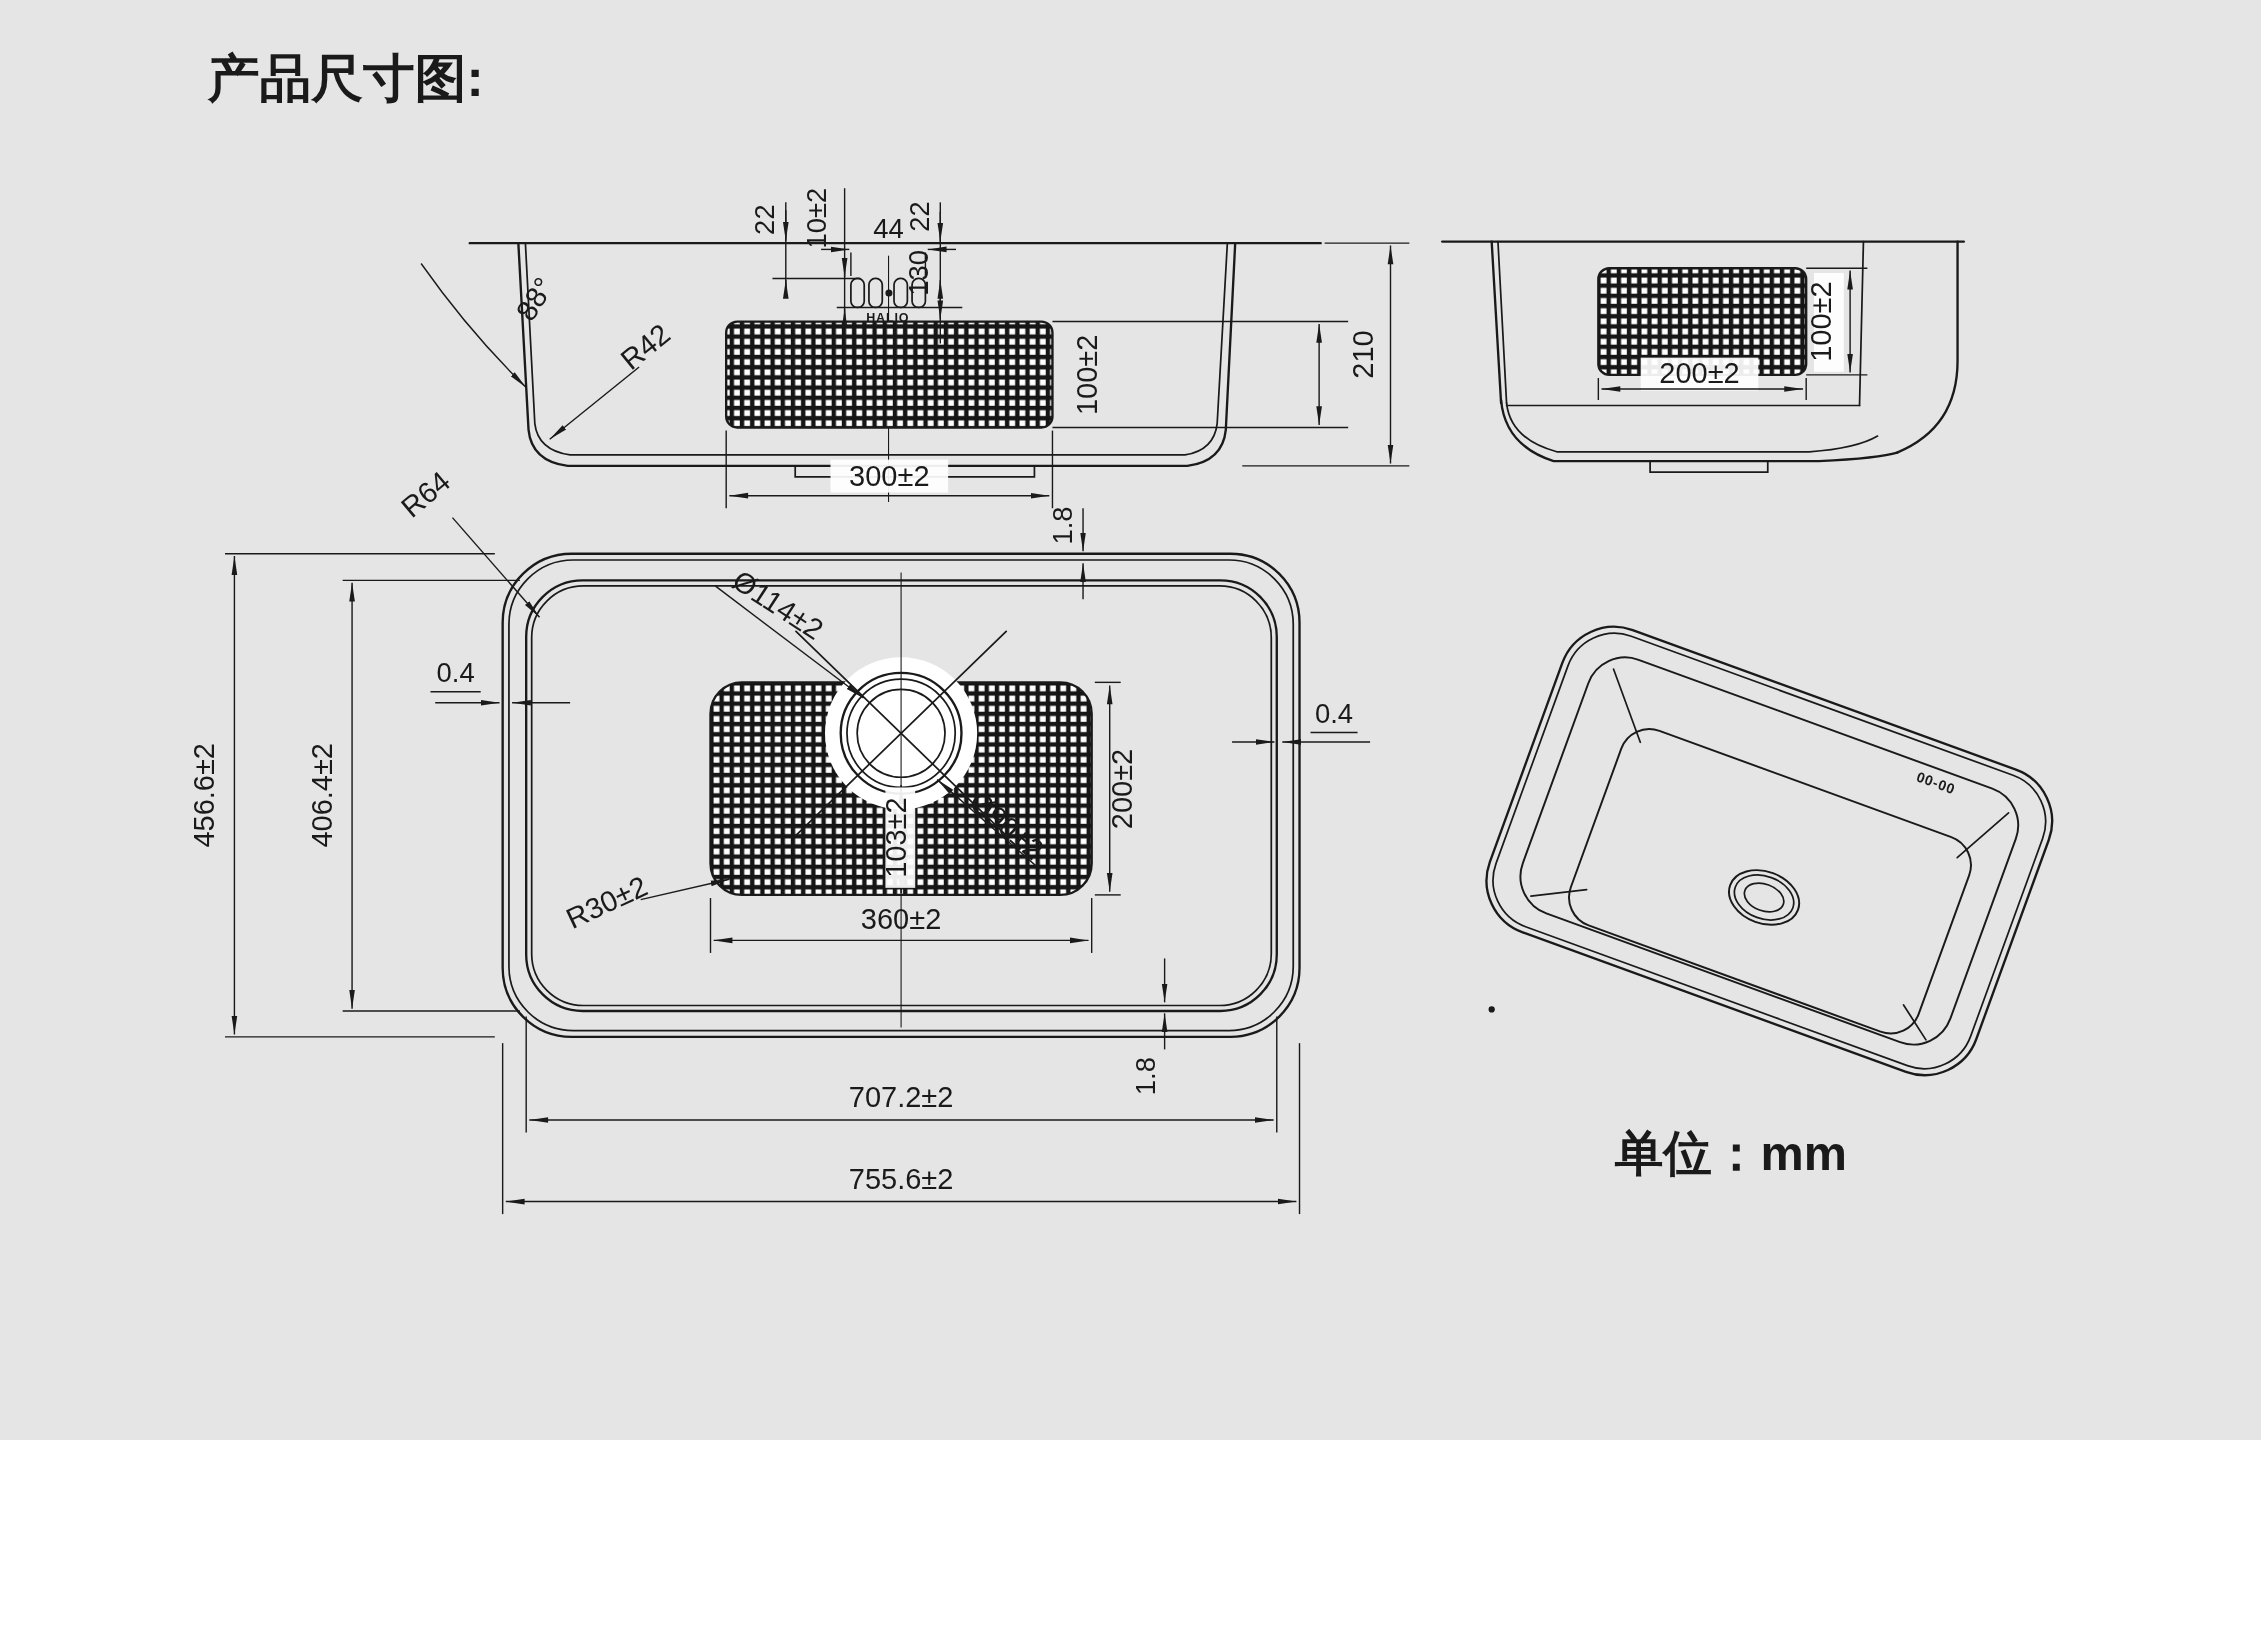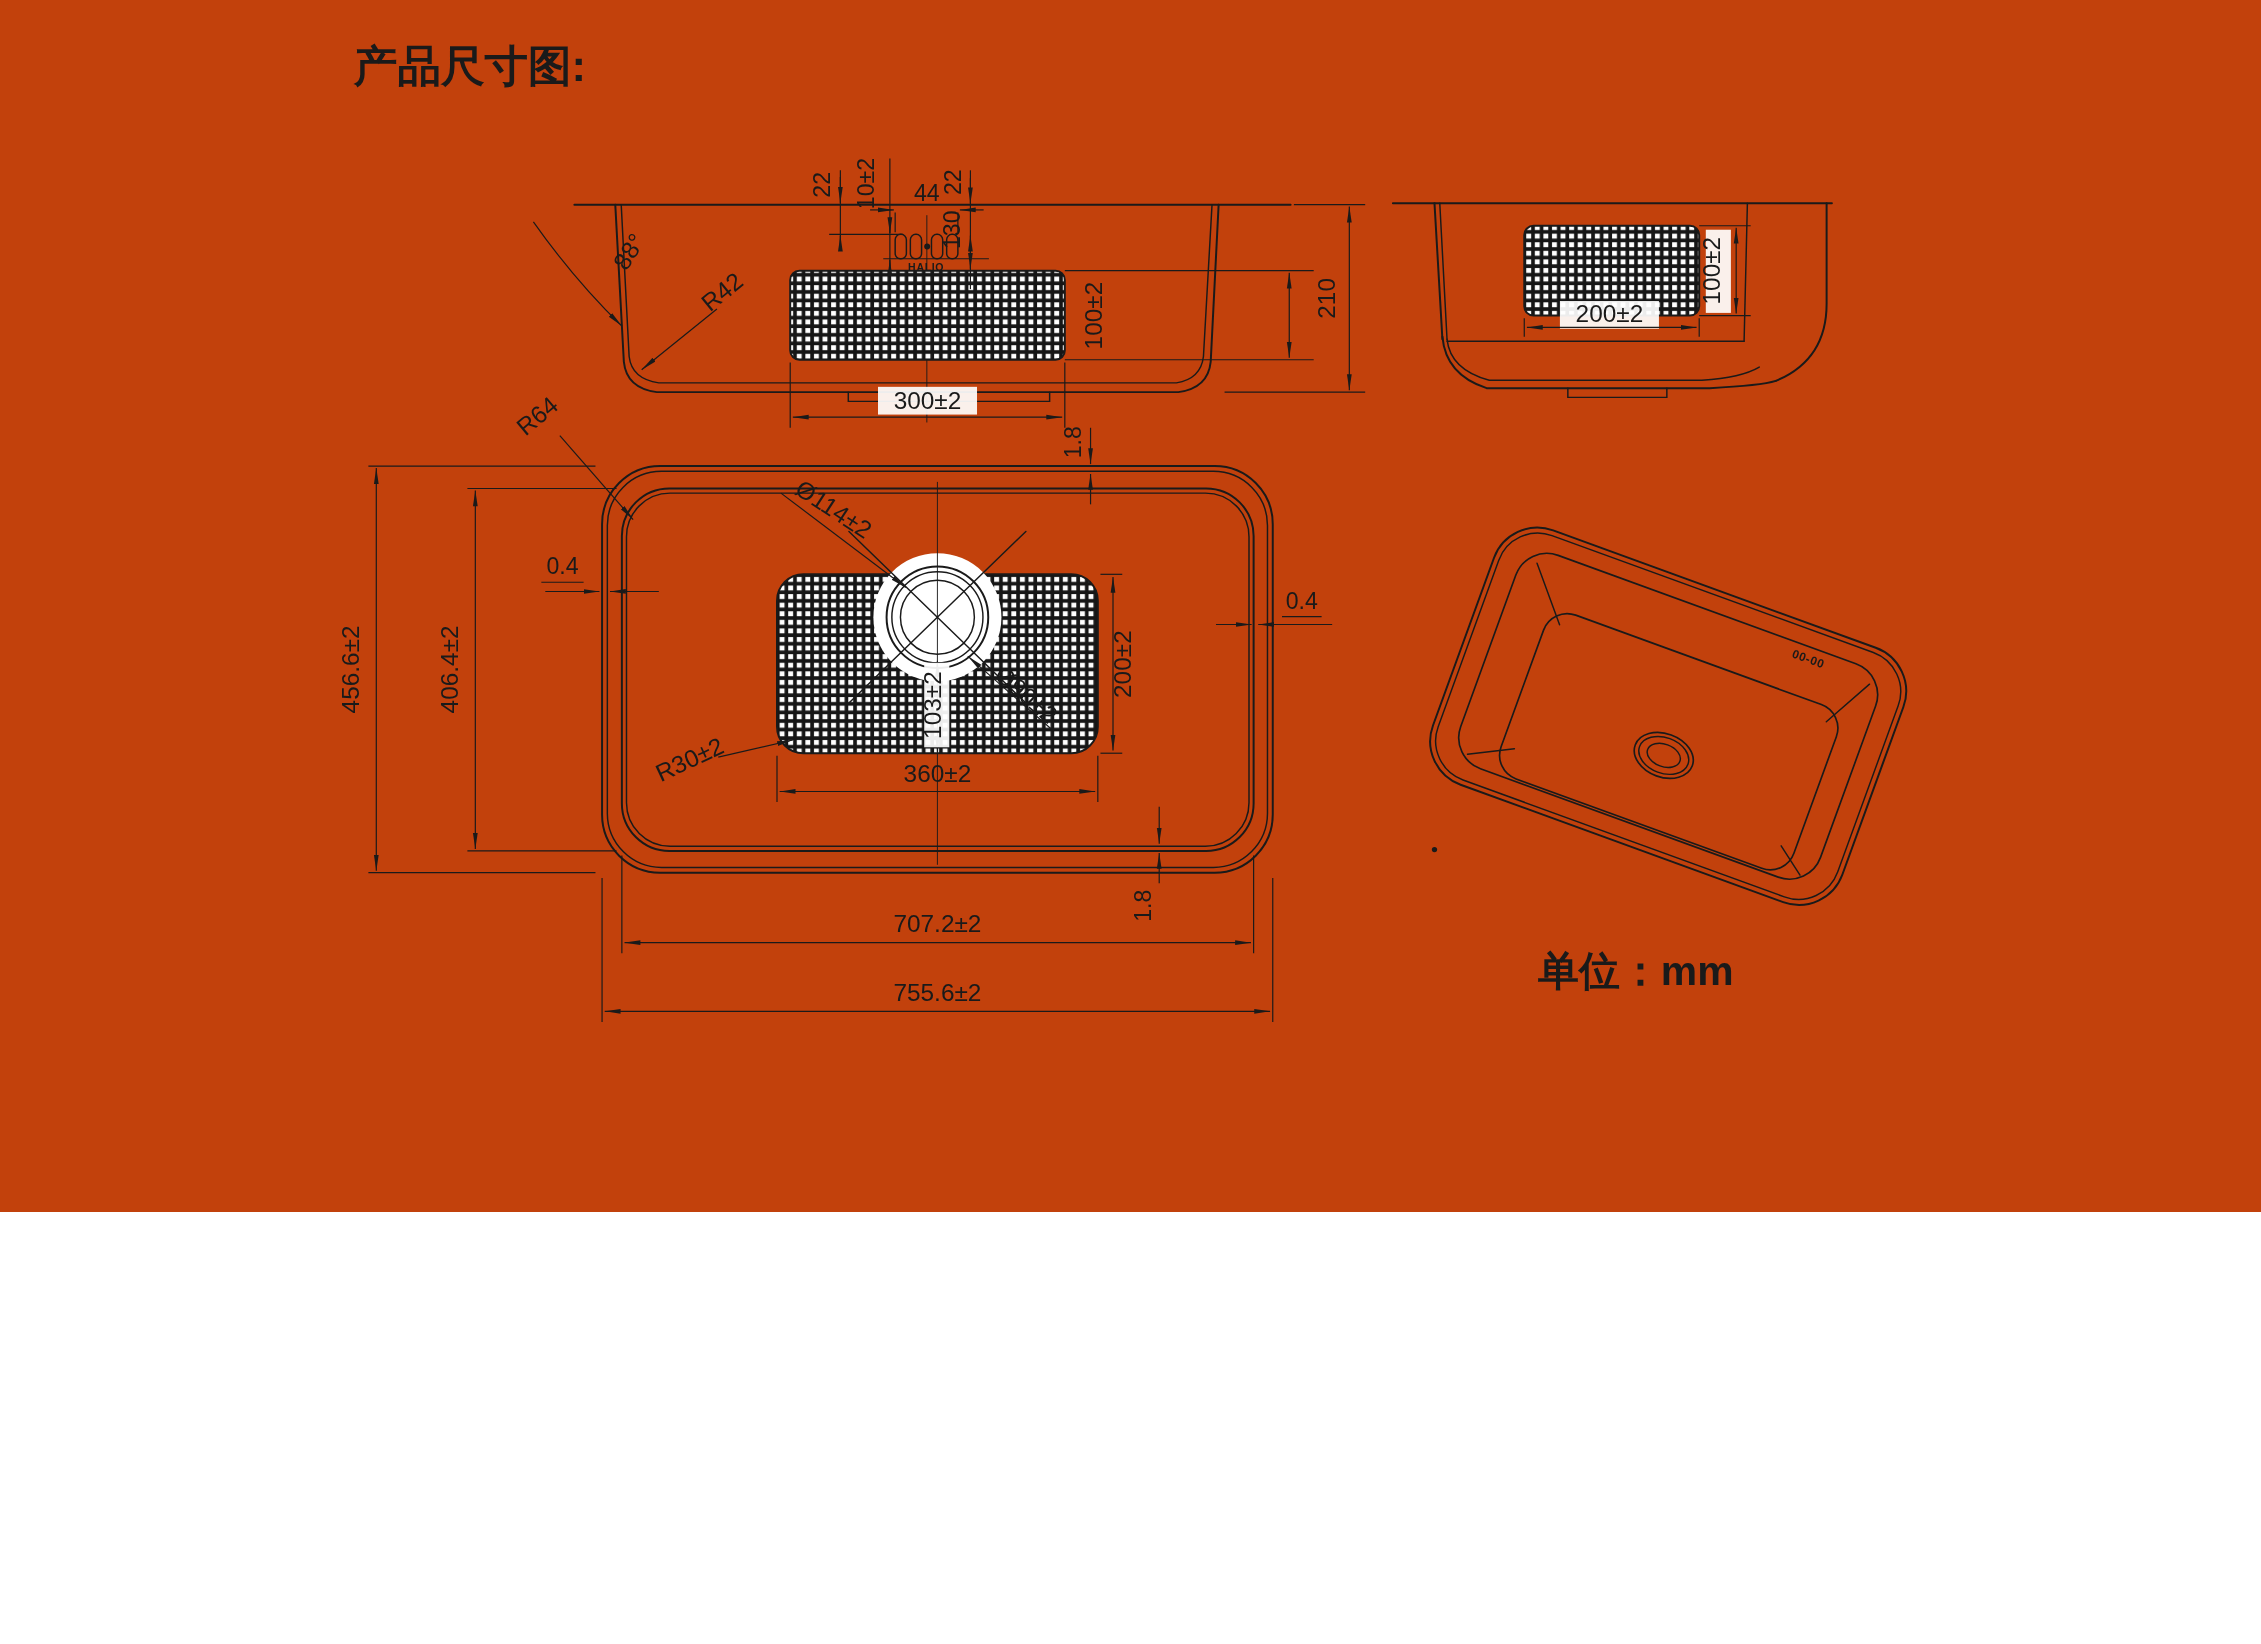--- a/index.html
+++ b/index.html
@@ -1,16 +1,16 @@
 <!DOCTYPE html>
 <html style="font-size:14.3px"><head>
 <meta charset="utf-8">
 <style>
   html,body{margin:0;padding:0;background:#fff;}
-  .canvas{position:relative;width:2261px;height:1212px;background:#c2410c;overflow:hidden;
+  .canvas{position:relative;width:2261px;height:1440px;background:#e5e5e5;overflow:hidden;
           font-family:"Liberation Sans", sans-serif;}
   svg{display:block;width:100%;height:100%;}
   text{fill:#1a1a1a;font-family:"Liberation Sans", sans-serif;}
   .dim{font-size:37px;}
   .dim-s{font-size:35px;}
   .title{font-size:66px;font-weight:bold;}
   .unit{font-size:62px;font-weight:bold;}
   .brand{font-size:16px;font-weight:bold;letter-spacing:1px;}
   .mark{font-size:18px;font-weight:bold;letter-spacing:1px;}
   .ol{stroke:#1a1a1a;stroke-width:3;fill:none;stroke-linecap:round;}

